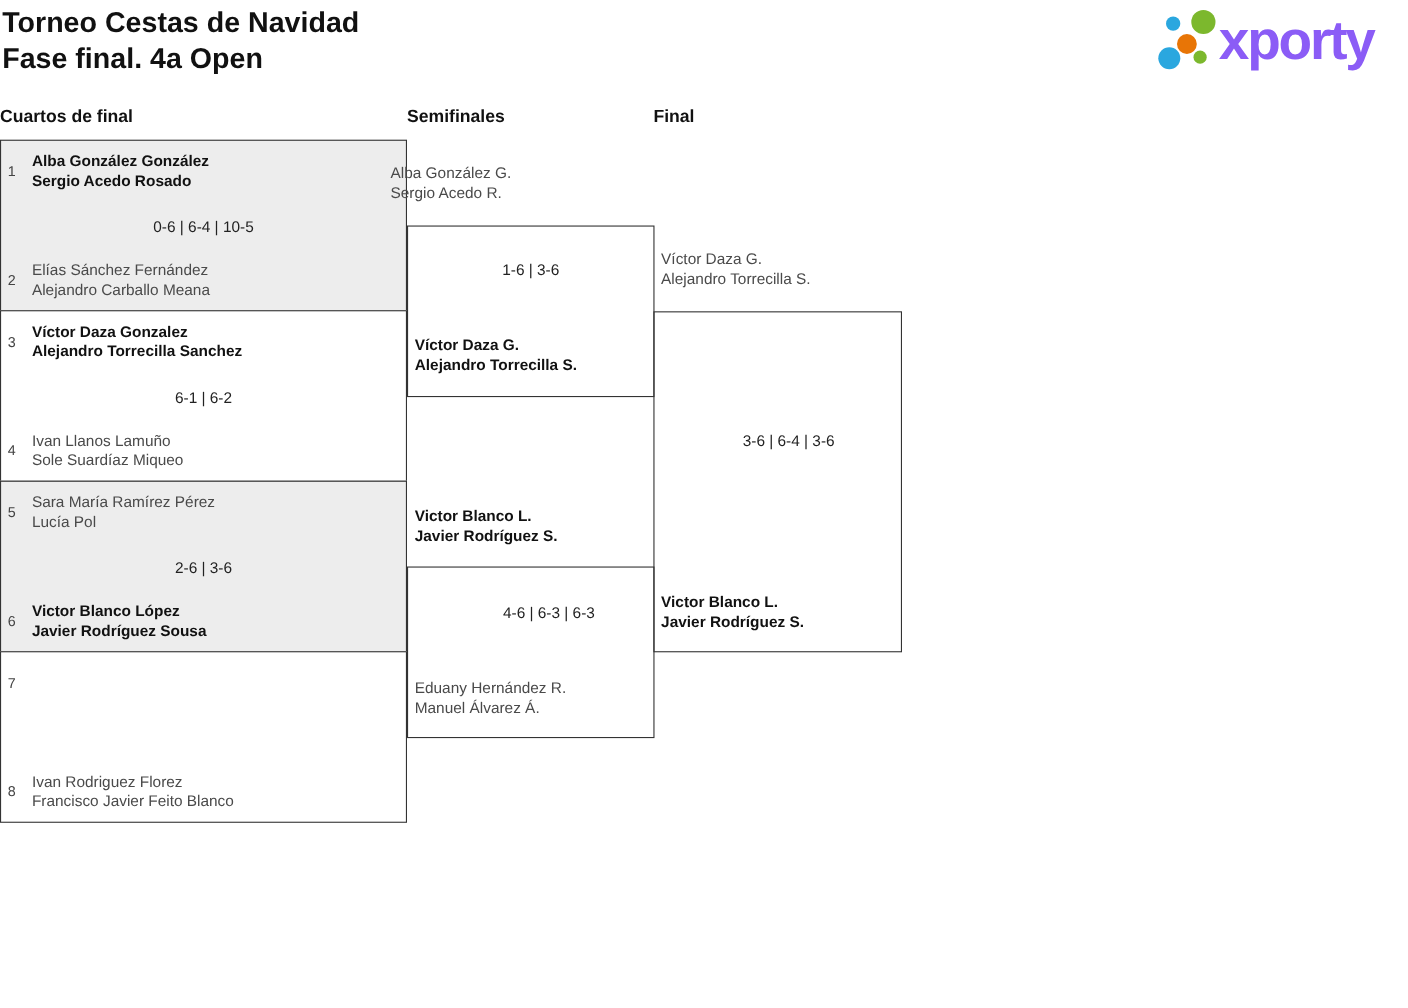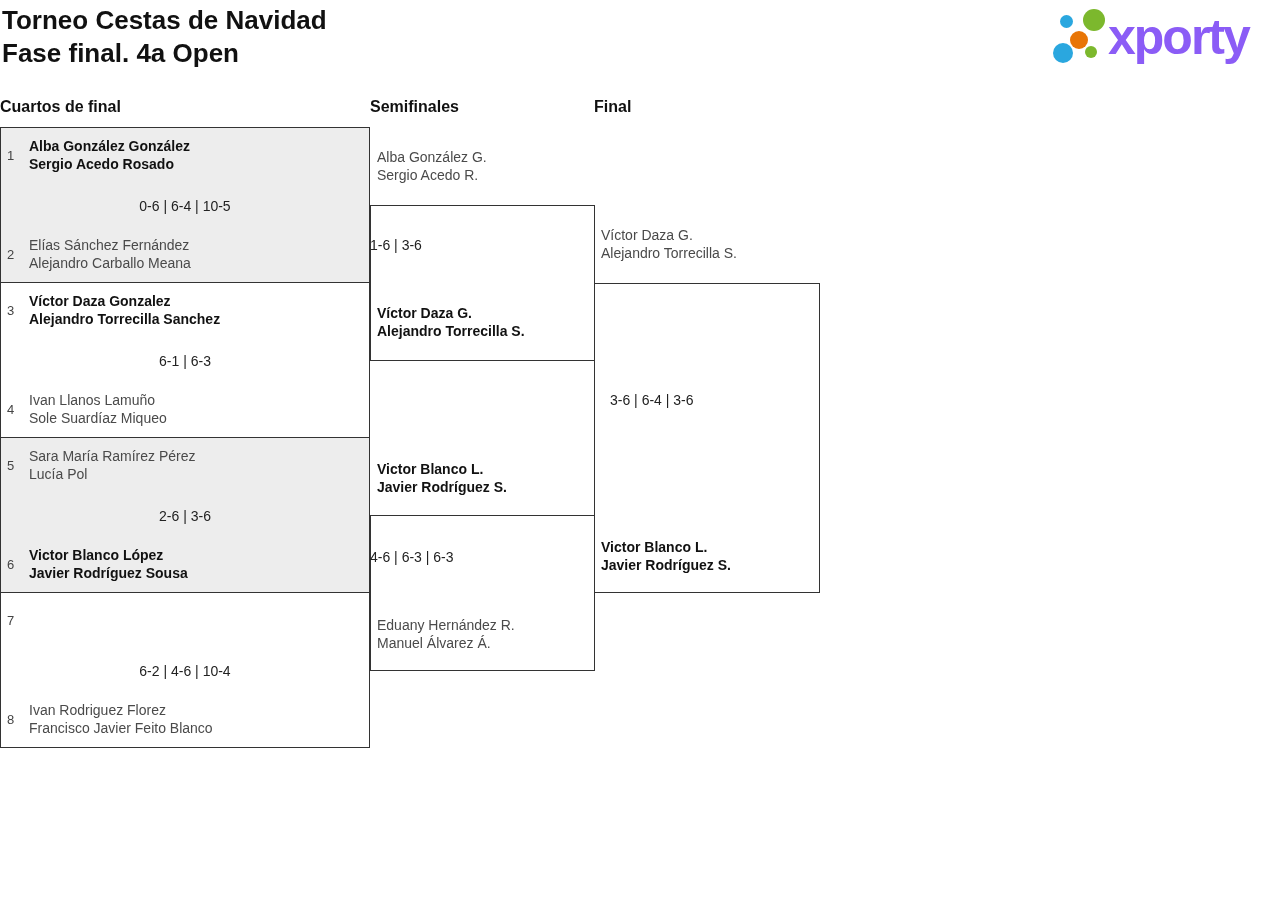--- a/index.html
+++ b/index.html
@@ -55,21 +55,21 @@
   .team { font-size:14px; line-height:18px; color:#4a4a4a; font-weight:400; }
   .team.winner { color:#111; font-weight:700; }
   .qf-team-top    { position:absolute; left:28px; top:9px; }
   .qf-team-bottom { position:absolute; left:28px; bottom:10px; }
   .qf-score {
     position:absolute; left:0; top:70px; width:100%;
     text-align:center; font-size:14px; color:#222;
   }
   
   .float-team { position:absolute; }
-  .float-score { position:absolute; text-align:left; font-size:14px; color:#222; }
+  .float-score { position:absolute; text-align:center; font-size:14px; color:#222; }
 </style>
 </head>
 <body>
 
 <div id="app">
 
   <div class="title">
     <div>Torneo Cestas de Navidad</div>
     <div>Fase final. 4a Open</div>
   </div>
@@ -100,21 +100,21 @@
       <div>Alejandro Carballo Meana</div>
     </div>
   </div>
 
   <div class="qf-box" style="top:282px">
     <div class="seed seed-top">3</div>
     <div class="team winner qf-team-top">
       <div>Víctor Daza Gonzalez</div>
       <div>Alejandro Torrecilla Sanchez</div>
     </div>
-    <div class="qf-score">6-1 | 6-3</div>
+    <div class="qf-score">6-1 | 6-2</div>
     <div class="seed seed-bottom">4</div>
     <div class="team qf-team-bottom">
       <div>Ivan Llanos Lamuño</div>
       <div>Sole Suardíaz Miqueo</div>
     </div>
   </div>
 
   <div class="qf-box shaded" style="top:437px">
     <div class="seed seed-top">5</div>
     <div class="team qf-team-top">
@@ -124,32 +124,31 @@
     <div class="qf-score">2-6 | 3-6</div>
     <div class="seed seed-bottom">6</div>
     <div class="team winner qf-team-bottom">
       <div>Victor Blanco López</div>
       <div>Javier Rodríguez Sousa</div>
     </div>
   </div>
 
   <div class="qf-box" style="top:592px">
     <div class="seed seed-top">7</div>
-    <div class="qf-score">6-2 | 4-6 | 10-4</div>
     <div class="seed seed-bottom">8</div>
     <div class="team qf-team-bottom">
       <div>Ivan Rodriguez Florez</div>
       <div>Francisco Javier Feito Blanco</div>
     </div>
   </div>
 
   <div class="sf-box" style="top:205px"></div>
   <div class="sf-box" style="top:515px"></div>
 
-  <div class="float-team team" style="left:377px; top:148px">
+  <div class="float-team team" style="left:355px; top:148px">
     <div>Alba González G.</div>
     <div>Sergio Acedo R.</div>
   </div>
   <div class="float-score" style="left:370px; top:237px; width:225px">1-6 | 3-6</div>
   <div class="float-team team winner" style="left:377px; top:304px">
     <div>Víctor Daza G.</div>
     <div>Alejandro Torrecilla S.</div>
   </div>
 
   <div class="float-team team winner" style="left:377px; top:460px">
@@ -161,19 +160,19 @@
     <div>Eduany Hernández R.</div>
     <div>Manuel Álvarez Á.</div>
   </div>
 
   <div class="final-box"></div>
 
   <div class="float-team team" style="left:601px; top:226px">
     <div>Víctor Daza G.</div>
     <div>Alejandro Torrecilla S.</div>
   </div>
-  <div class="float-score" style="left:610px; top:392px; width:270px">3-6 | 6-4 | 3-6</div>
+  <div class="float-score" style="left:582px; top:392px; width:270px">3-6 | 6-4 | 3-6</div>
   <div class="float-team team winner" style="left:601px; top:538px">
     <div>Victor Blanco L.</div>
     <div>Javier Rodríguez S.</div>
   </div>
 
 </div>
 
 </body></html>

